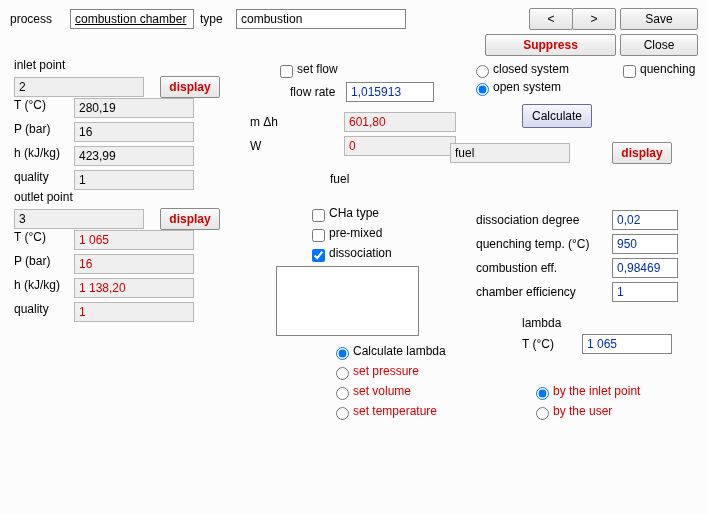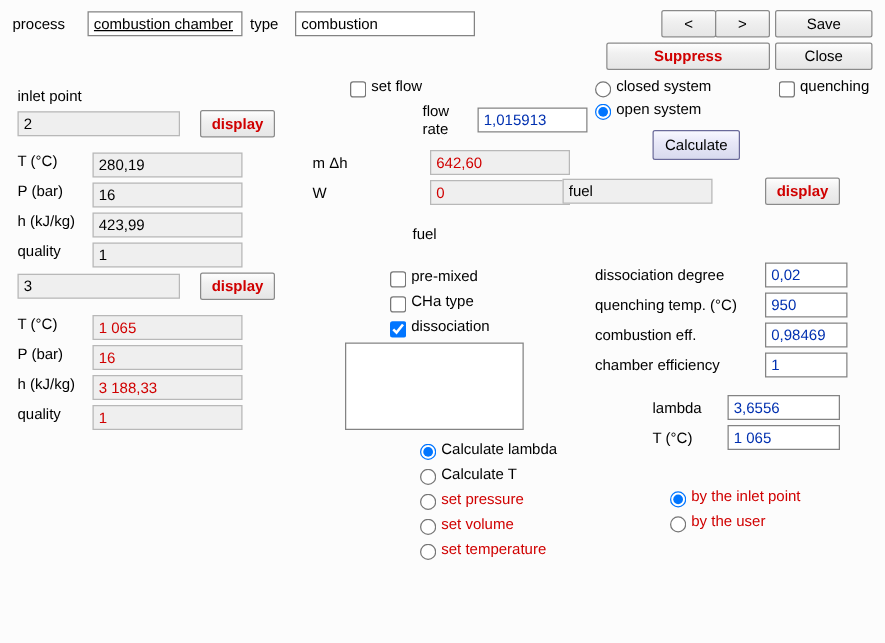--- a/index.html
+++ b/index.html
@@ -29,31 +29,31 @@
   .btn-main {
     background: linear-gradient(#f8f8ff,#e8e8f8 40%,#d8daee);
     border: 1px solid #6a6a9a;
     text-align: center;
   }
   .btn-red { color: #d00000; font-weight: bold; }
   .static { background: #efefef; border: 1px solid #b8b8b8; height: 20px; padding: 1px 4px; display:flex; align-items:center; }
   .listbox { border: 1px solid #838383; background:#fff; }
   .cb, .rb { margin: 0 4px 0 0; position:relative; top:2px; }
   .grid-prop { display: grid; grid-template-columns: 60px 120px; row-gap: 4px; }
-  .mt4 { margin-top: 4px; } .mt6 { margin-top: 6px; } .mt10 { margin-top: 10px; } .mt12 { margin-top: 12px; }
+  .mt4 { margin-top: 4px; } .mt6 { margin-top: 6px; } .mt10 { margin-top: 10px; } .mt12 { }
   .suppress { color:#d00000; font-weight:bold; }
 </style>
 </head>
 <body>
 
 <div class="row">
   <span class="lbl" style="width:60px">process</span>
   <input class="inp" style="width: 124px; text-decoration: underline;" value="combustion chamber">
   <span class="lbl" style="width:36px;margin-left:6px">type</span>
-  <input class="inp" style="width: 144px;" value="combustion">
+  <input class="inp" style="width: 170px;" value="combustion">
   <div style="flex:1"></div>
   <div class="row">
     <button class="btn" style="width:44px">&lt;</button>
     <button class="btn" style="width:44px;margin-left:-1px">&gt;</button>
     <button class="btn" style="width:78px;margin-left:4px">Save</button>
   </div>
 </div>
 
 <div class="row mt4">
   <div style="flex:1"></div>
@@ -76,87 +76,84 @@
       <span class="lbl">T (°C)</span>
       <div class="static">280,19</div>
       <span class="lbl">P (bar)</span>
       <div class="static">16</div>
       <span class="lbl">h (kJ/kg)</span>
       <div class="static">423,99</div>
       <span class="lbl">quality</span>
       <div class="static">1</div>
     </div>
 
+    <div class="lbl mt12" style="margin-left:4px">outlet point</div>
     <div class="row mt4">
       <div class="static" style="width:130px;margin-left:4px">3</div>
       <div style="width:16px"></div>
       <button class="btn btn-red" style="width:60px">display</button>
     </div>
 
     <div class="grid-prop mt12" style="margin-left:4px">
       <span class="lbl">T (°C)</span>
       <div class="static val-red">1 065</div>
       <span class="lbl">P (bar)</span>
       <div class="static val-red">16</div>
       <span class="lbl">h (kJ/kg)</span>
-      <div class="static val-red">3 188,33</div>
+      <div class="static val-red">1 138,20</div>
       <span class="lbl">quality</span>
       <div class="static val-red">1</div>
     </div>
   </div>
 
   <div style="width:220px; margin-left:10px;">
     <div class="row mt4" style="margin-left:30px">
       <input type="checkbox" class="cb" style="">
       <span class="lbl">set flow</span>
     </div>
     <div class="row mt6">
-      <span class="lbl" style="margin-left:88px;width:56px">flow rate</span>
+      <span class="lbl" style="margin-left:40px;width:56px">flow rate</span>
       <input class="inp val-blue" style="width: 88px;" value="1,015913">
     </div>
     <div class="row mt10">
       <span class="lbl" style="width:50px">m Δh</span>
       <div style="width:44px"></div>
-      <div class="static val-red" style="width:112px">642,60</div>
+      <div class="static val-red" style="width:112px">601,80</div>
     </div>
     <div class="row mt4">
       <span class="lbl" style="width:50px">W</span>
       <div style="width:44px"></div>
       <div class="static val-red" style="width:112px">0</div>
     </div>
 
     <div class="row" style="margin-top:16px">
       <span class="lbl" style="margin-left:80px">fuel</span>
     </div>
 
     <div style="margin-left:62px; margin-top:20px">
       <div class="row mt6">
           <input type="checkbox" class="cb" style="">
+          <span class="lbl">CHa type</span>
+        </div>
+      <div class="row mt6">
+          <input type="checkbox" class="cb" style="">
           <span class="lbl">pre-mixed</span>
-        </div>
-      <div class="row mt6">
-          <input type="checkbox" class="cb" style="">
-          <span class="lbl">CHa type</span>
         </div>
       <div class="row mt6">
           <input type="checkbox" class="cb" checked="" style="">
           <span class="lbl">dissociation</span>
         </div>
     </div>
 
     <div class="listbox" style="width:143px;height:70px;margin-top:6px;margin-left:26px"></div>
 
     <div style="margin-left:86px;margin-top:8px">
       <div class="row mt4">
           <input type="radio" class="rb" name="m1" checked="" style="">
           <span class="lbl">Calculate lambda</span>
-        </div>
-      <div class="row mt6">
-          <input type="radio" class="rb" name="m1" style="">
-          <span class="lbl">Calculate T</span>
         </div>
       <div class="row mt6">
           <input type="radio" class="rb" name="m1" style="">
           <span class="lbl val-red">set pressure</span>
         </div>
       <div class="row mt6">
           <input type="radio" class="rb" name="m1" style="">
           <span class="lbl val-red">set volume</span>
         </div>
       <div class="row mt6">
@@ -202,21 +199,20 @@
       </div>
       <div class="row mt4">
         <span class="lbl" style="width:136px">chamber efficiency</span>
         <input class="inp val-blue" style="width: 66px;" value="1">
       </div>
     </div>
 
     <div style="margin-top:14px">
       <div class="row">
         <span class="lbl" style="width:60px;margin-left:46px">lambda</span>
-        <input class="inp val-blue" style="width: 90px;" value="3,6556">
       </div>
       <div class="row mt4">
         <span class="lbl" style="width:60px;margin-left:46px">T (°C)</span>
         <input class="inp val-blue" style="width: 90px;" value="1 065">
       </div>
     </div>
 
     <div style="margin-top:30px;margin-left:60px">
       <div class="row">
           <input type="radio" class="rb" name="by" checked="" style="">

